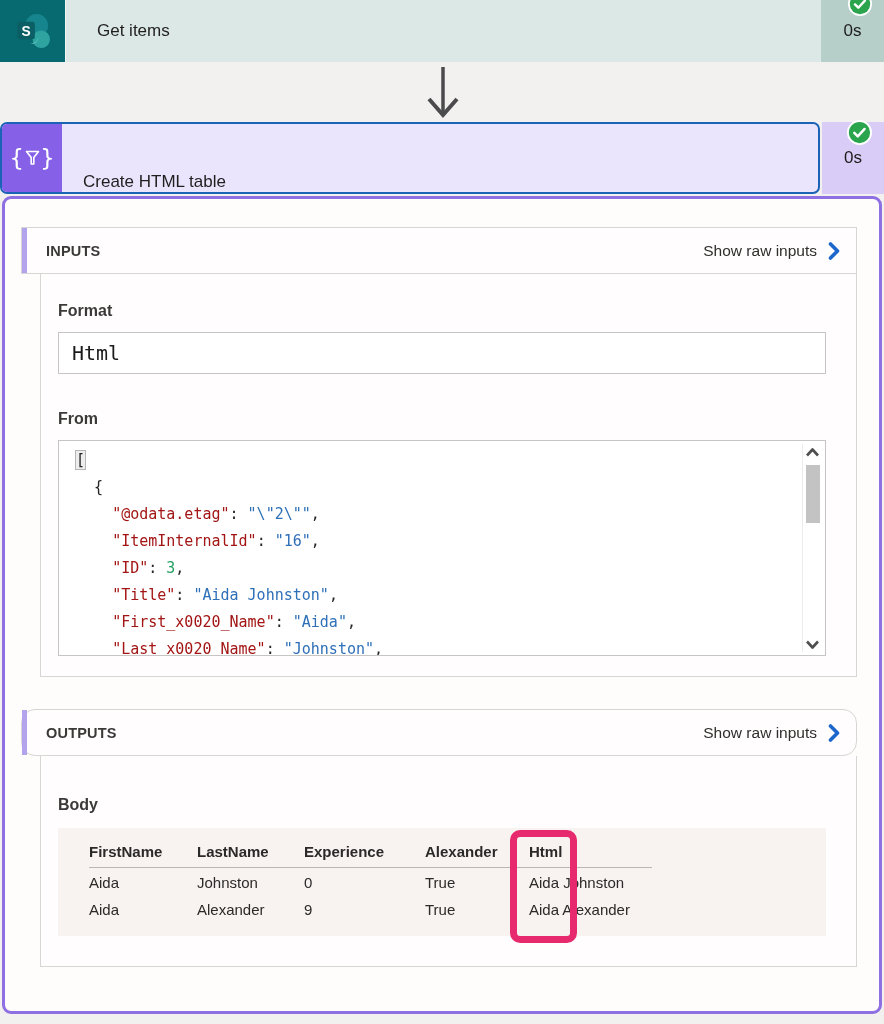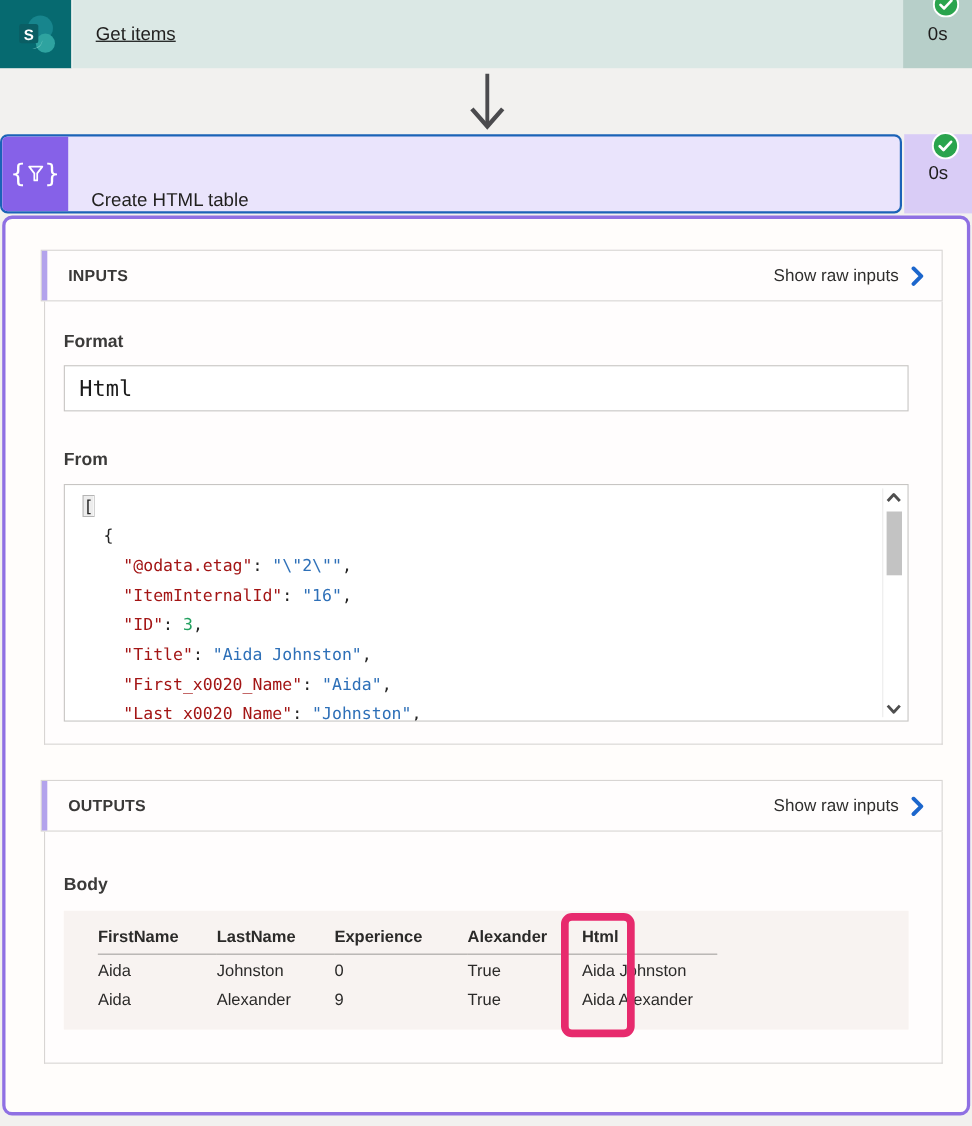--- a/index.html
+++ b/index.html
@@ -3,21 +3,21 @@
 <meta charset="utf-8">
 <style>
   * { box-sizing: border-box; margin: 0; padding: 0; }
   html,body { width: 884px; height: 1024px; }
   body { font-family: "Liberation Sans", sans-serif; background: #f2f1ef; }
   #screen { position: relative; width: 884px; height: 1024px; overflow: hidden; background: #f2f1ef; }
 
   
   .gi-row { position: absolute; top: 0; left: 0; width: 884px; height: 62px; display: flex; }
   .gi-icon { width: 65px; height: 62px; background: #066a70; display: flex; align-items: center; justify-content: center; flex: none; }
-  .gi-main { flex: 1; background: #dbe8e5; display: flex; align-items: center; padding-left: 21px; border-left: 1px solid #eef4f2; text-decoration: underline; }
+  .gi-main { flex: 1; background: #dbe8e5; display: flex; align-items: center; padding-left: 31px; border-left: 1px solid #eef4f2; }
   .gi-title { font-size: 17px; color: #201f1e; }
   .gi-dur { width: 63px; background: #b7cfc9; display: flex; align-items: center; justify-content: center; font-size: 17px; color: #1d1c1b; flex: none; }
   .check-badge { position: absolute; z-index: 5; }
   .check-1 { right: 12px; top: -8px; width: 24px; height: 24px; }
   .check-2 { right: 12px; top: -2px; width: 25px; height: 25px; }
 
   
   .flow-arrow { position: absolute; top: 66px; left: 0; width: 884px; height: 54px; }
 
   
@@ -25,22 +25,22 @@
   .ct-card { flex: 1; border: 2.5px solid #1b63b7; border-radius: 7px; background: #eae4fc; display: flex; overflow: hidden; }
   .ct-icon { width: 60px; background: #8661e8; display: flex; align-items: center; justify-content: center; gap: 1px; flex: none; }
   .ct-icon .brace { color: #fff; font-size: 23px; font-weight: normal; font-family: "DejaVu Sans Mono", monospace; }
   .ct-main { flex: 1; display: flex; align-items: flex-end; padding-left: 21px; }
   .ct-title { font-size: 17px; color: #201f1e; }
   .ct-dur { width: 62px; margin-left: 2px; background: #d9ccf6; display: flex; align-items: center; justify-content: center; font-size: 17px; color: #1d1c1b; flex: none; position: relative; }
 
   
   .panel { position: absolute; top: 196px; left: 2px; width: 880px; height: 818px; background: #fffdfb; border: 3px solid #8f70e3; border-radius: 9px; }
 
-  .section-head { margin: 28px 22px 0 32px; height: 47px; background: #fffdfd; border: 1px solid #d8d5d3; position: relative; display: flex; align-items: center; justify-content: space-between; padding: 0 16px 0 24px; }
-  .section-head.outputs { margin-top: 32px; }
+  .section-head { margin: 28px 22px 0 16px; height: 47px; background: #fffdfd; border: 1px solid #d8d5d3; position: relative; display: flex; align-items: center; justify-content: space-between; padding: 0 16px 0 24px; }
+  .section-head.outputs { margin-top: 32px; border-radius: 14px; }
   .accent-bar { position: absolute; left: 0; top: 0; bottom: 0; width: 5px; background: #b3a3ec; }
   .section-title { font-size: 14.5px; font-weight: bold; letter-spacing: 0.2px; color: #3a3938; }
   .section-action { display: flex; align-items: center; gap: 11px; cursor: pointer; }
   .section-action-label { font-size: 15.5px; color: #2f2e2d; }
 
   .section-body { margin: 0 22px 0 35px; border: 1px solid #d8d5d3; border-top: none; background: #fffdfd; padding: 26px 30px 20px 17px; }
   .section-body.outputs { padding: 24px 30px 30px 17px; }
 
   .field-label { font-size: 16px; font-weight: bold; color: #3b3a39; }
   .lbl-format { margin: 2px 0 12px; }

